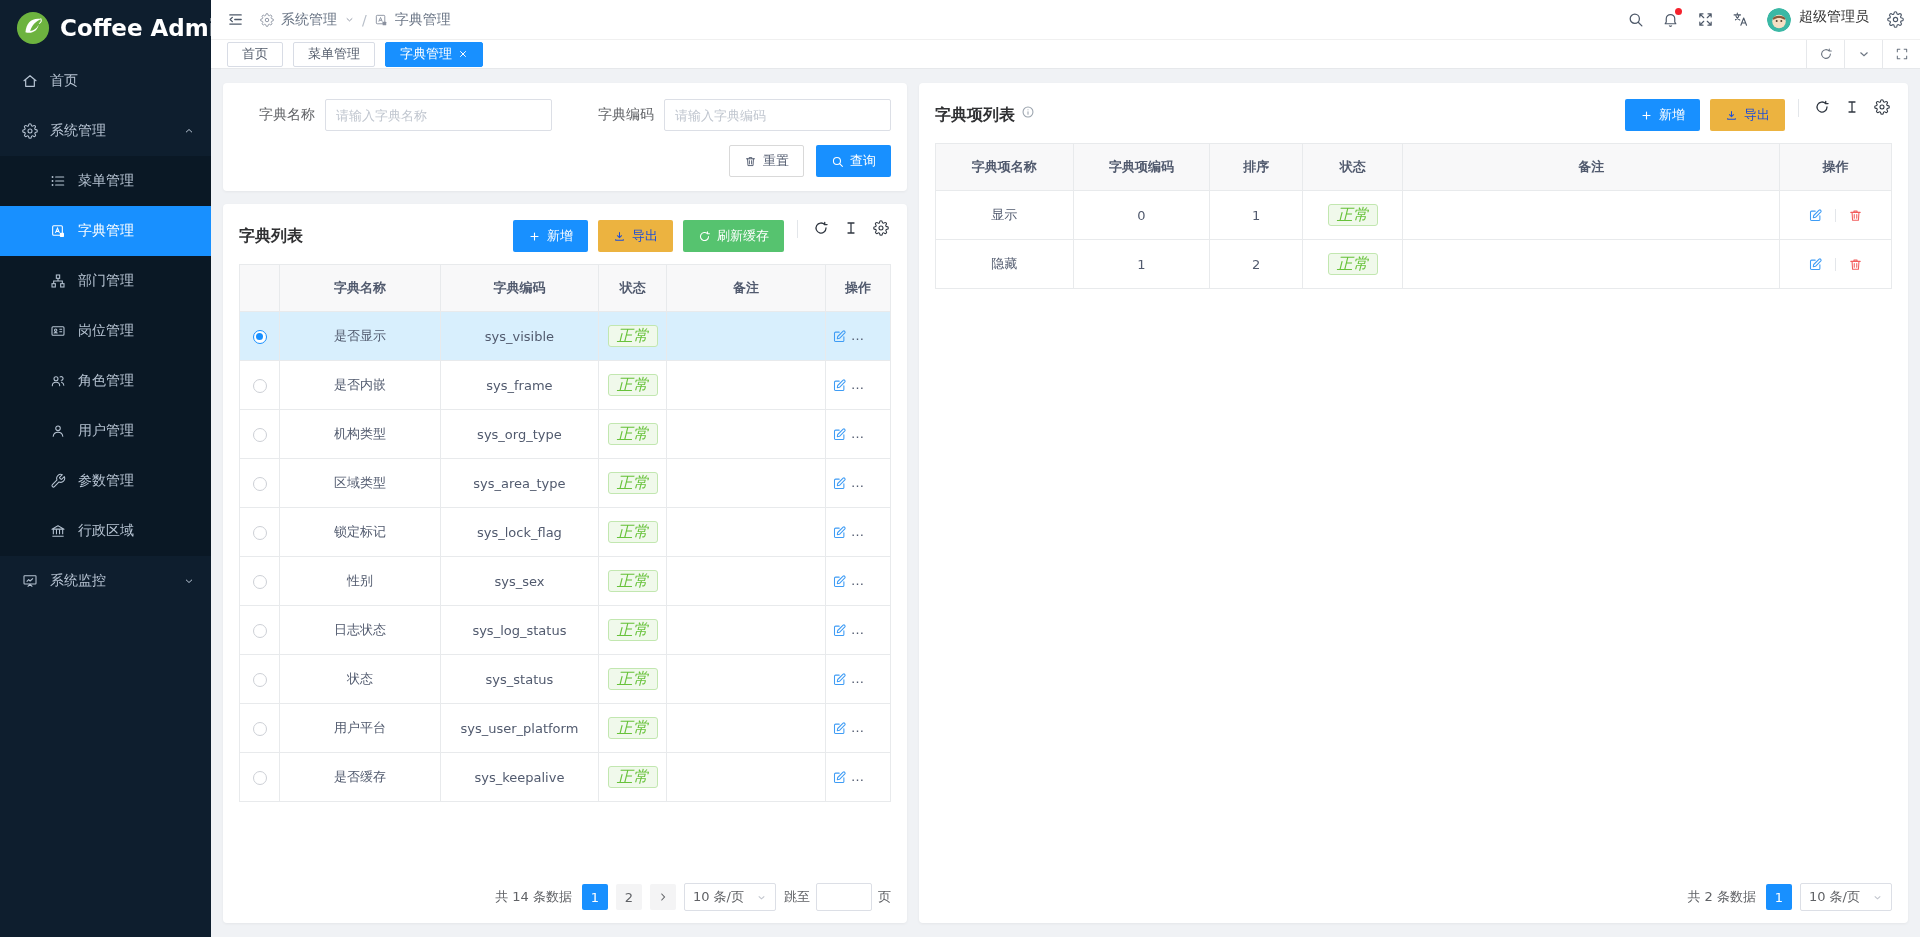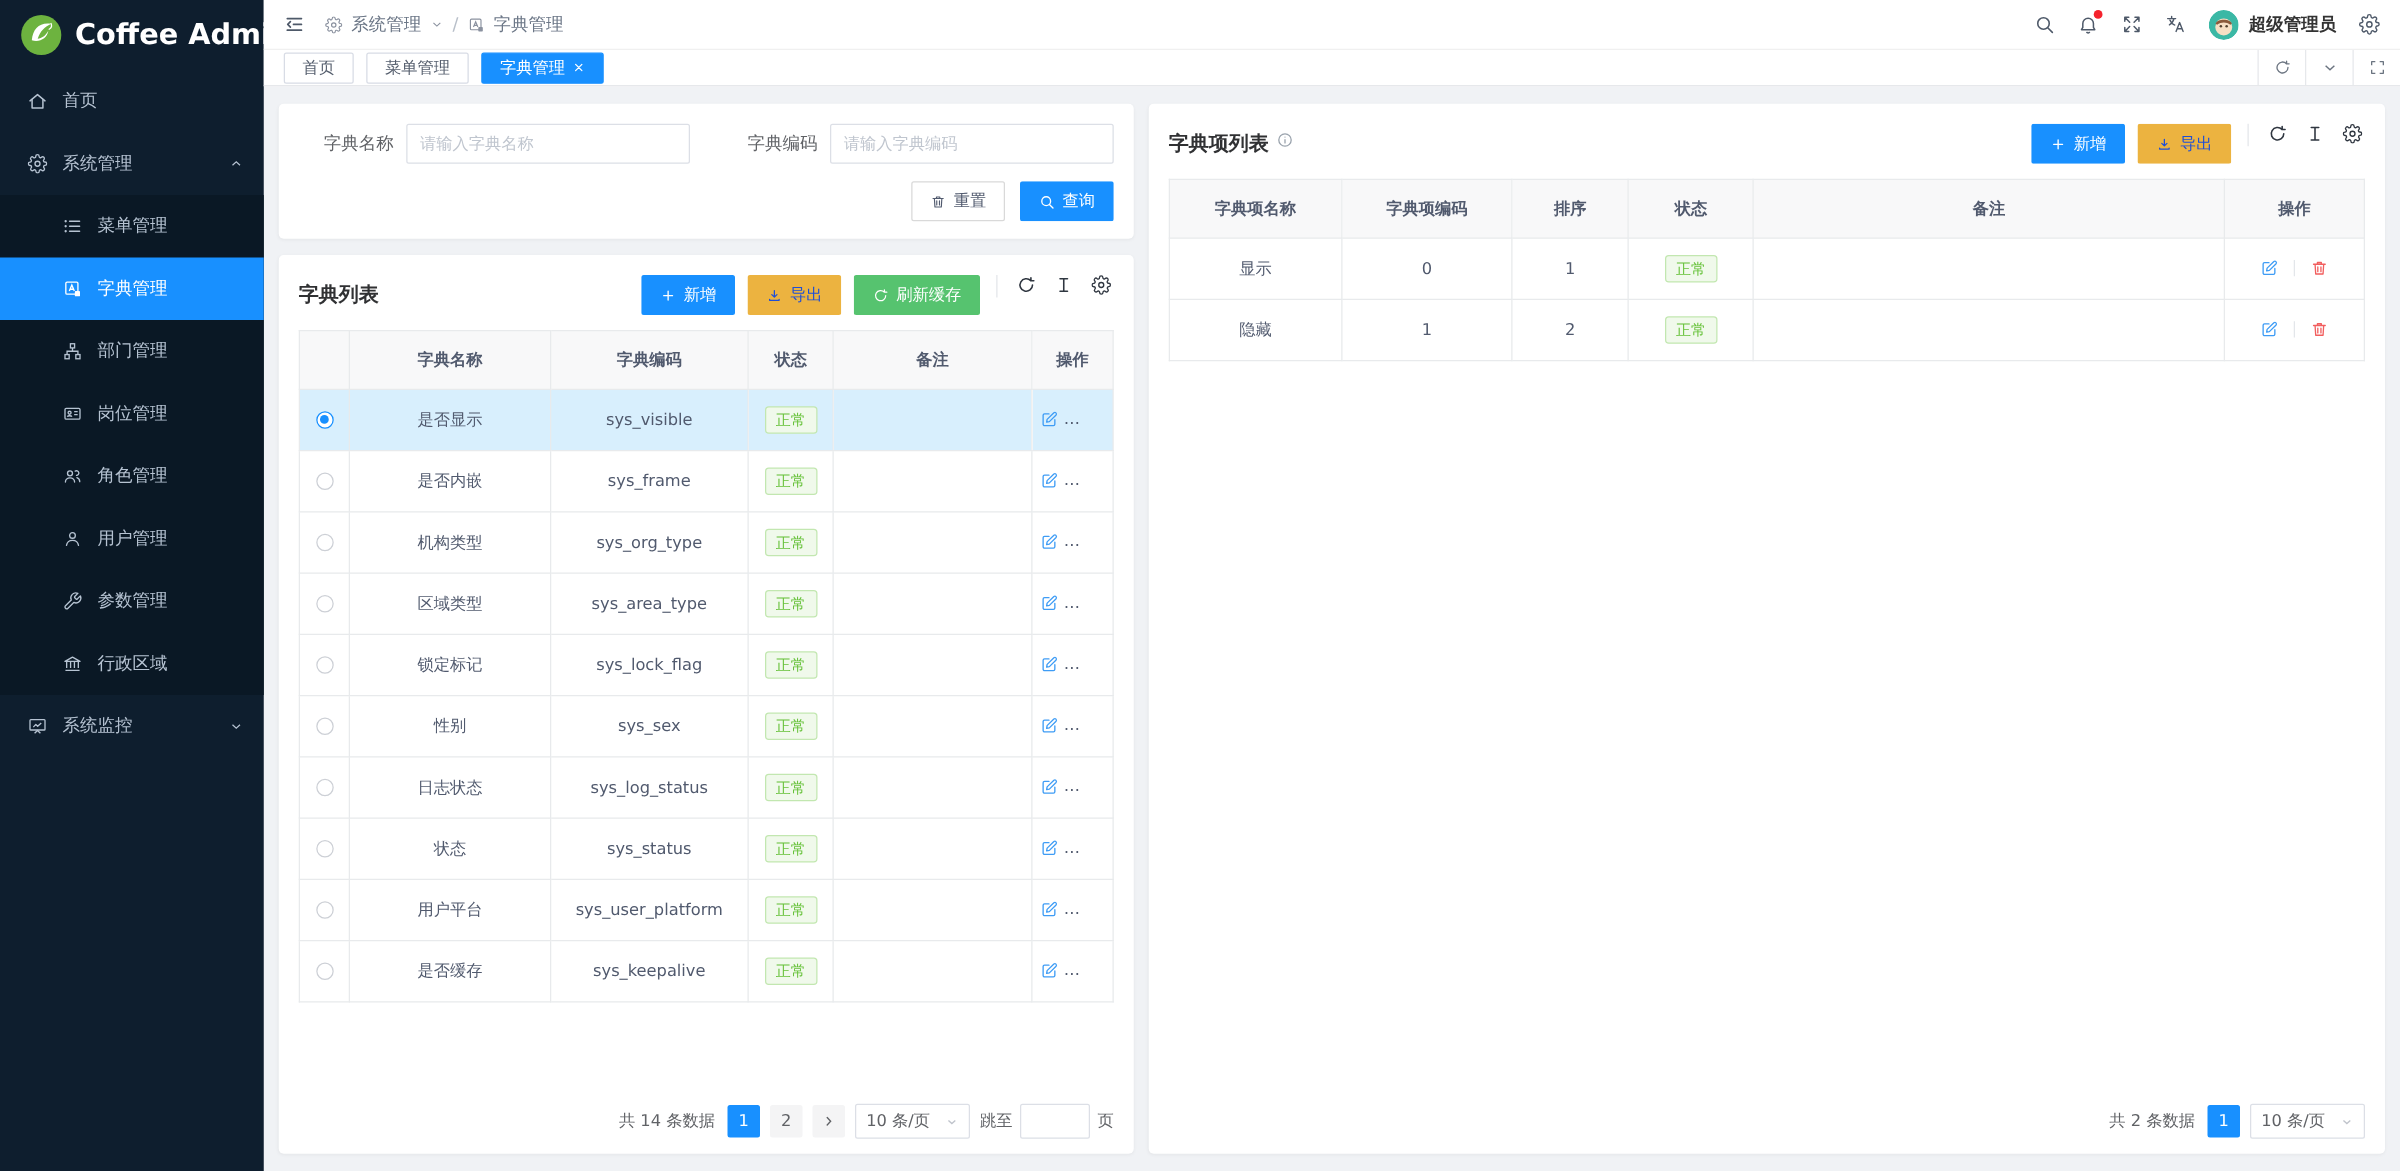--- a/index.html
+++ b/index.html
@@ -28,21 +28,21 @@
   .topbar { height:40px; background:#fff; display:flex; align-items:center; padding:0 16px; border-bottom:1px solid #f0f0f0; flex-shrink:0; }
   .topbar-left { display:flex; align-items:center; gap:16px; color:#5f6b7a; }
   .icon-btn { display:flex; align-items:center; justify-content:center; cursor:pointer; color:#4e5969; }
   .icon-btn svg { width:17px; height:17px; }
   .breadcrumb { display:flex; align-items:center; gap:7px; font-size:14px; color:#6b7686; }
   .breadcrumb svg { width:14px; height:14px; color:#8a919f; }
   .crumb-sep { color:#b8bfc9; }
   .topbar-right { margin-left:auto; display:flex; align-items:center; gap:18px; }
   .bell-wrap { position:relative; }
   .bell-dot { position:absolute; top:-3px; right:-3px; width:7px; height:7px; border-radius:50%; background:var(--badge-red,#f5222d); }
-  .user-chip { display:flex; align-items:center; gap:8px; cursor:pointer;font-weight:bold; }
+  .user-chip { display:flex; gap:8px; cursor:pointer; }
   .avatar { width:24px; height:24px; border-radius:50%; overflow:hidden; flex-shrink:0; }
   .username { font-size:14px; color:#333; white-space:nowrap; }
 
   
   .tabbar { height:29px; background:#fff; display:flex; align-items:center; padding-left:16px; border-bottom:1px solid #e6e8eb; flex-shrink:0; }
   .tab { height:25px; display:flex; align-items:center; gap:6px; padding:0 14px; border:1px solid #d8dce5; border-radius:2px; margin-right:10px; font-size:13px; color:#555e6d; cursor:pointer; background:#fff; white-space:nowrap; }
   .tab.active { background:var(--primary,#1890ff); border-color:var(--primary,#1890ff); color:#fff; }
   .tab-close svg { width:10px; height:10px; display:block; }
   .tab-actions { margin-left:auto; display:flex; height:100%; }
   .tab-action { width:38px; height:100%; display:flex; align-items:center; justify-content:center; border-left:1px solid #e6e8eb; color:#6b7480; cursor:pointer; }
@@ -83,21 +83,21 @@
   table.grid { width:100%; border-collapse:collapse; table-layout:fixed; margin-top:4px; }
   .grid th, .grid td { border:1px solid #e8eaec; text-align:center; font-size:13px; color:#515a6e; padding:0 6px; white-space:nowrap; overflow:hidden; text-overflow:ellipsis; }
   .grid th { height:47px; background:#f8f8f9; font-weight:600; }
   .grid td { height:49px; }
   tr.selected td { background:var(--selected-row-bg,#d8effd); }
 
   .radio { display:inline-block; width:14px; height:14px; border-radius:50%; border:1px solid #cdd0d6; background:#fff; position:relative; cursor:pointer; vertical-align:middle; }
   .radio.checked { border-color:var(--primary,#1890ff); }
   .radio.checked::after { content:""; position:absolute; inset:2.5px; border-radius:50%; background:var(--primary,#1890ff); }
 
-  .tag { display:inline-block; padding:2px 8px; font-size:12px; line-height:16px; border-radius:3px; color:var(--tag-success-text,#67c23a); background:var(--tag-success-bg,#f0f9eb); border:1px solid var(--tag-success-border,#c2e7b0); }
+  .tag { display:inline-block; padding:2px 8px; font-size:16px; line-height:16px; border-radius:3px; color:var(--tag-success-text,#67c23a); background:var(--tag-success-bg,#f0f9eb); border:1px solid var(--tag-success-border,#c2e7b0);font-style:italic; }
 
   .op { display:inline-flex; cursor:pointer; vertical-align:middle; }
   .op svg { width:15px; height:15px; }
   .op.edit { color:var(--edit-icon,#3e9cf5); }
   .op.del { color:var(--delete-icon,#f25e5e); }
   .op-sep { display:inline-block; width:1px; height:13px; background:#e3e6ea; margin:0 8px; vertical-align:middle; }
 
   .pager-row { margin-top:auto; display:flex; align-items:center; justify-content:flex-end; gap:8px; padding-top:10px; font-size:13px; color:#606266; flex-shrink:0; }
   .pager-total { margin-right:2px; white-space:nowrap; }
   .page-btn { min-width:26px; height:26px; padding:0 4px; display:flex; align-items:center; justify-content:center; border-radius:2px; background:#f4f4f5; color:#606266; cursor:pointer; font-size:13px; }

